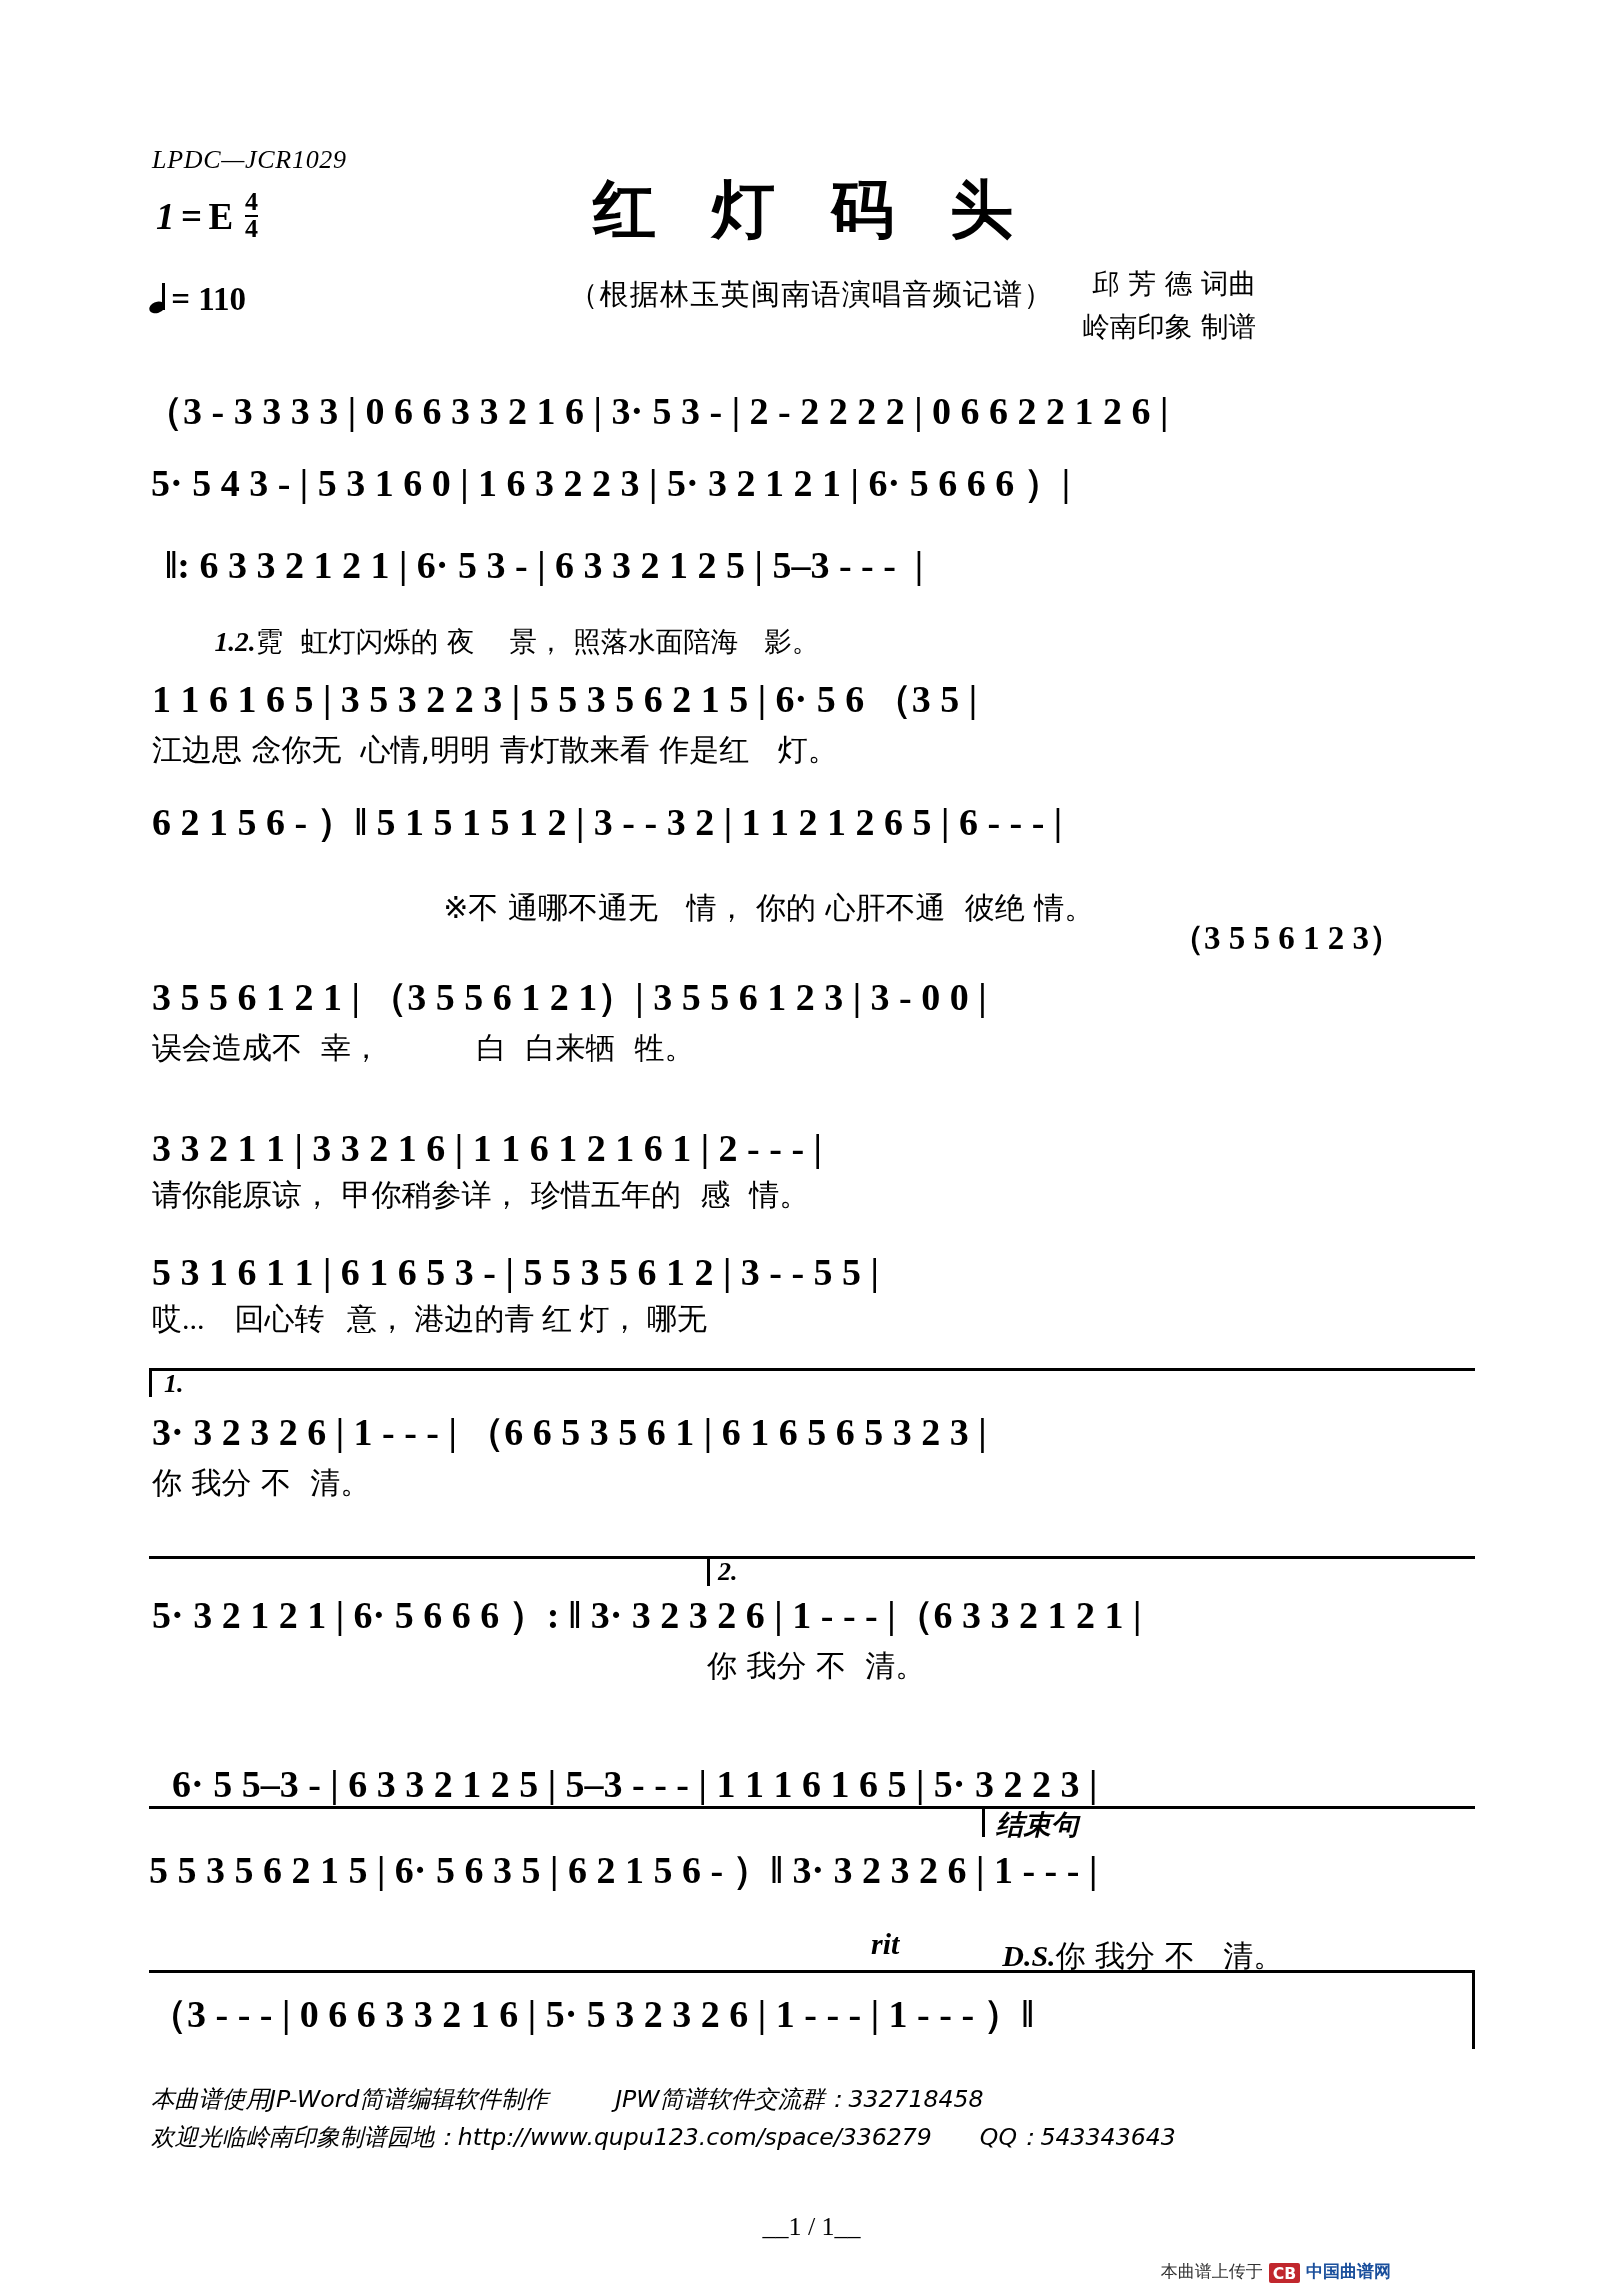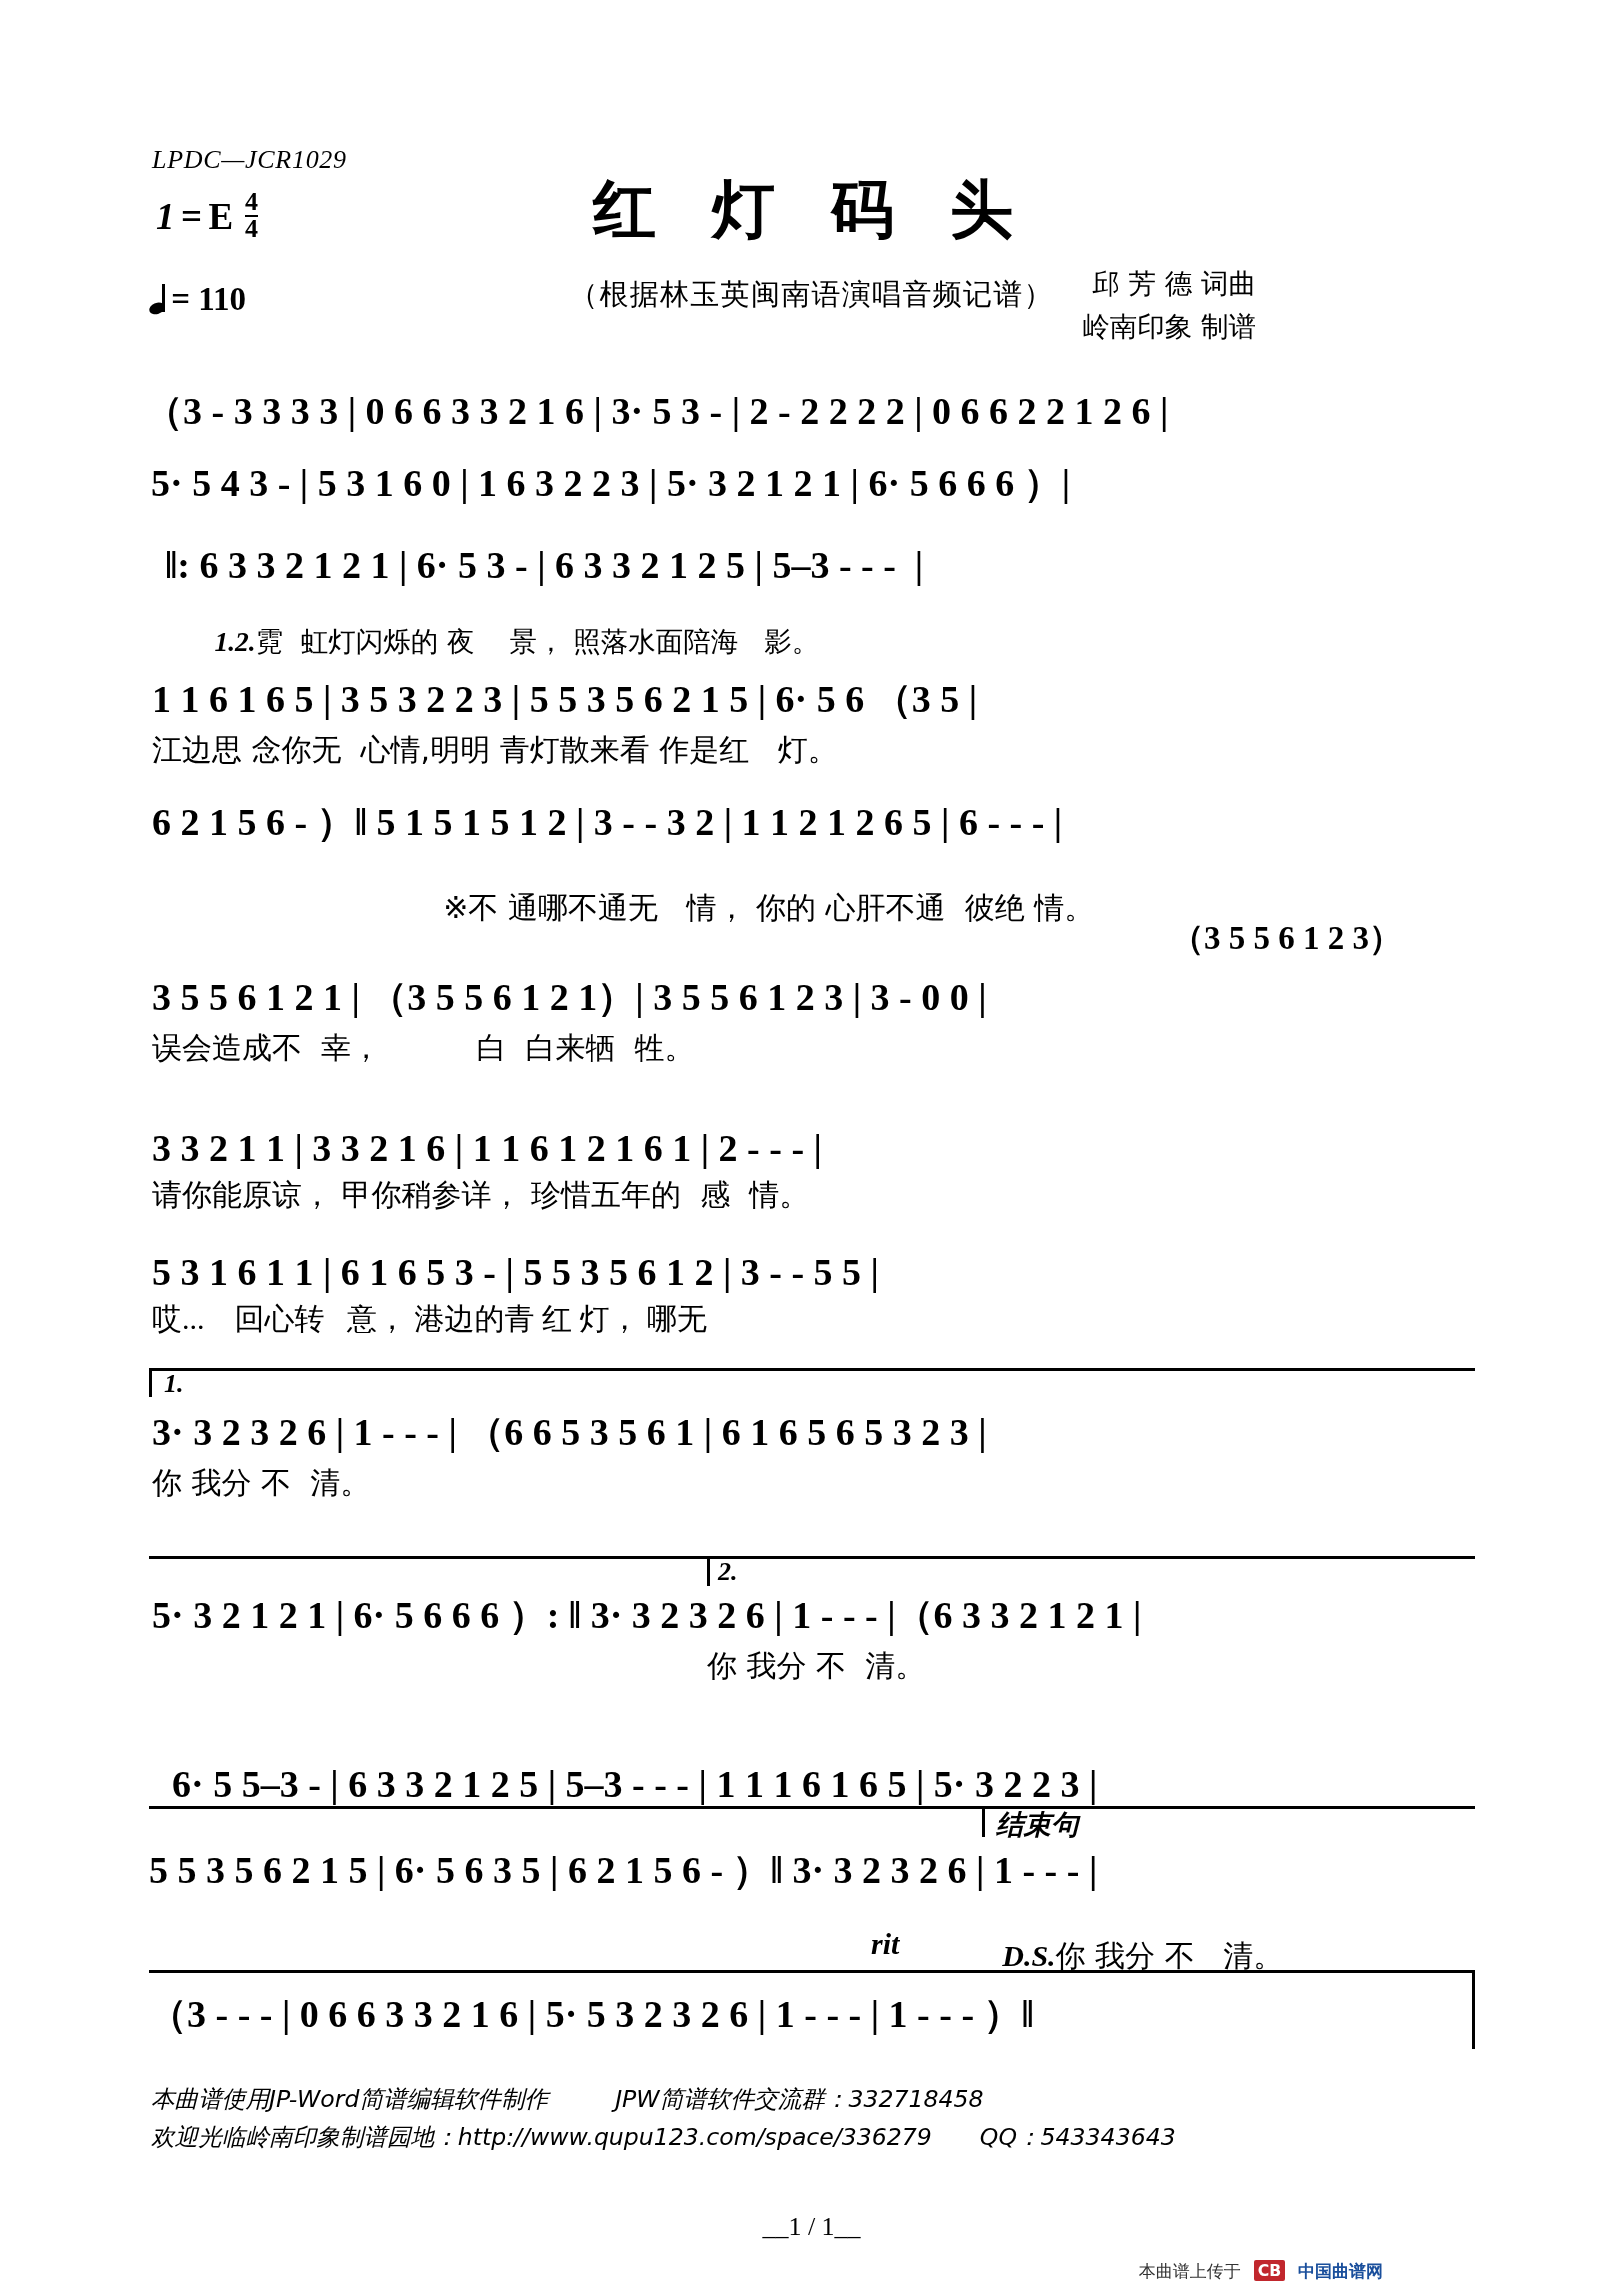--- a/index.html
+++ b/index.html
@@ -27,21 +27,21 @@
   .keysig .num { font-style:italic; }
   .frac {
     display:inline-flex; flex-direction:column; align-items:center;
     font-size:26px; line-height:0.95; font-weight:bold;
     margin-left:5.2px;
   }
   .frac .den { border-top:2px solid #000; padding-top:0.7px; }
   .tempo {
     position:absolute; left:149px; top:281px;
     font-size:33px; font-weight:bold;
-    display:flex; align-items:flex-end; gap:5.2px;
+    display:flex; align-items:center; gap:5.2px;
   }
   .noteglyph {
     display:inline-block; width:17px; height:34px; position:relative;
   }
   .noteglyph::before{
     content:""; position:absolute; left:0; bottom:3.9px;
     width:15.7px; height:11px; background:#000; border-radius:50%;
     transform:rotate(-20deg);
   }
   .noteglyph::after{
@@ -85,24 +85,24 @@
     font-size:23.6px; line-height:1.6;
     font-family:"DejaVu Sans", sans-serif;
     font-style:italic;
   }
   .footer .tabrow { display:block; }
   .pageno {
     position:absolute; left:0; top:2212px; width:1623px; text-align:center;
     font-size:26px; font-family:"Liberation Serif", serif;
   }
   .stamp {
-    position:absolute; right:24px; bottom:11.8px;
+    position:absolute; right:16px; bottom:11.8px;
     font-size:17px; color:#333;
     font-family:"DejaVu Sans", sans-serif;
-    display:flex; align-items:flex-start; gap:13px;
+    display:flex; align-items:flex-end; gap:6px;
   }
   .stamp .redbox {
     display:inline-block; background:#c1272d; color:#fff;
     font-weight:bold; padding:0.7px 3.9px; border-radius:2px; font-size:15.7px;
   }
   .stamp .bluetxt { color:#1a4f9c; font-weight:bold; }
   
   .vline { position:absolute; background:#000; width:2.6px; }
   .hline { position:absolute; background:#000; height:2.6px; }
   .bracketlabel { position:absolute; font-style:italic; font-weight:bold; font-size:29px; font-family:"Liberation Serif", serif;}

